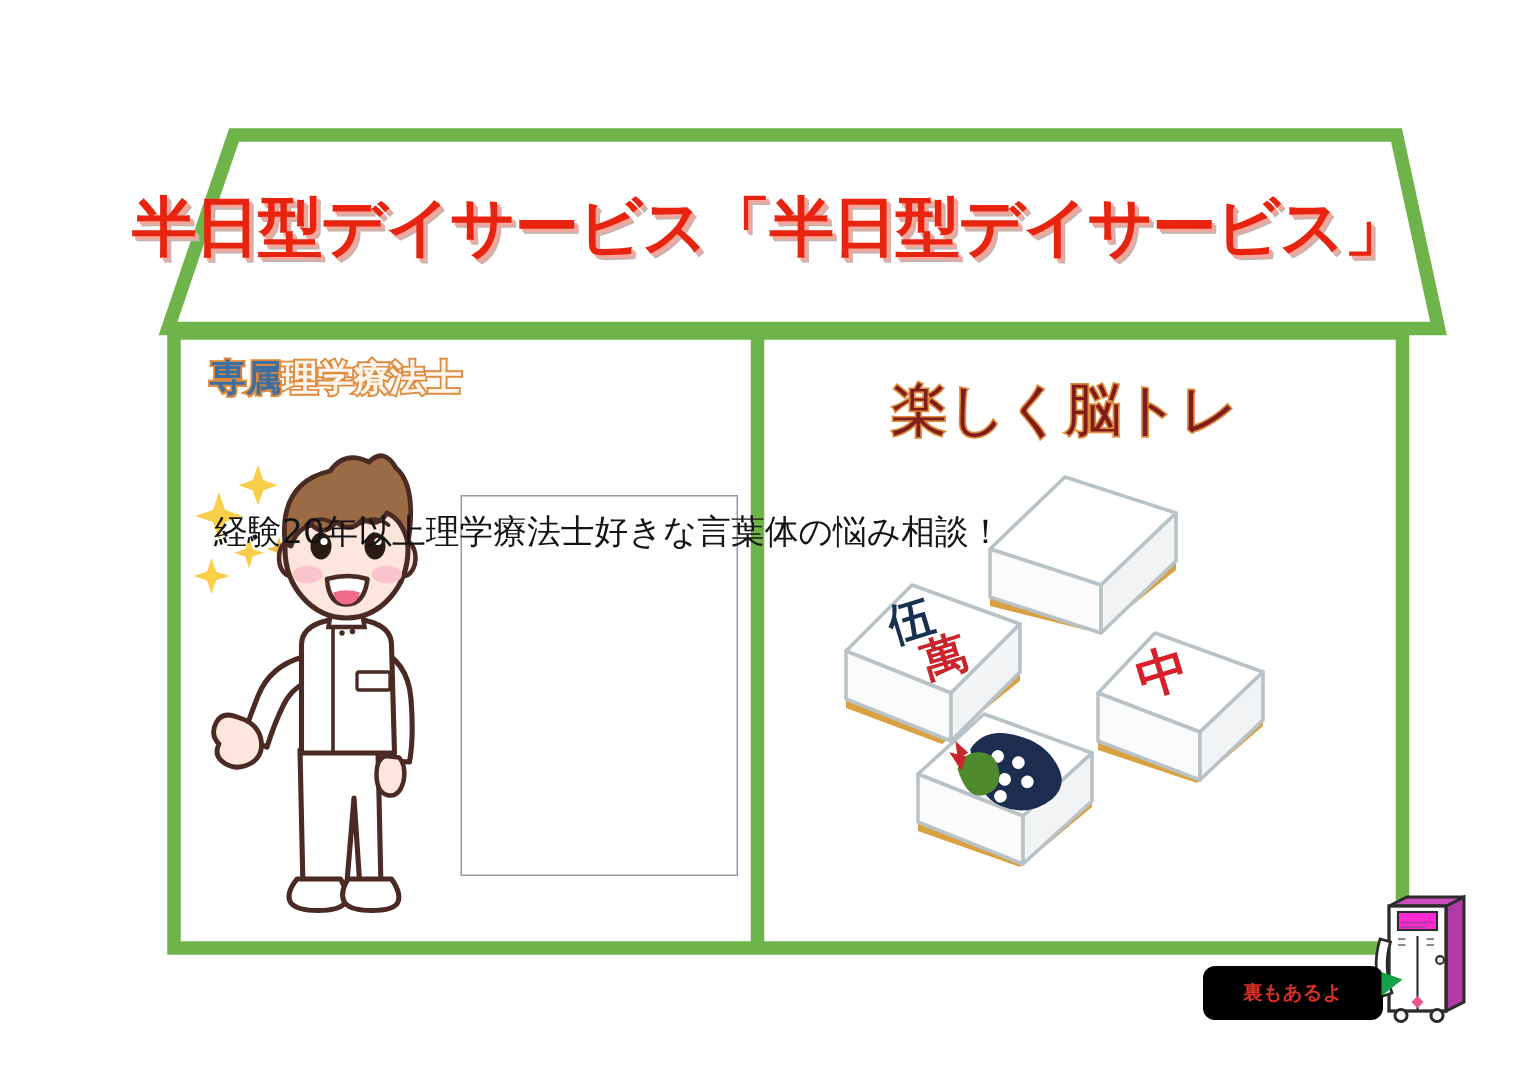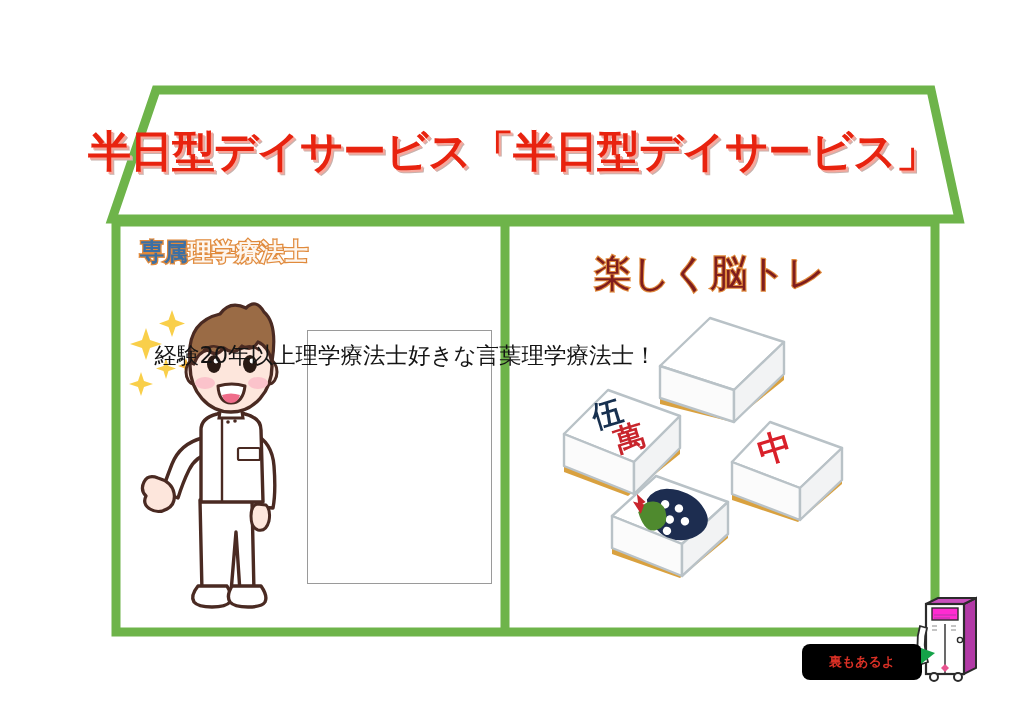--- a/index.html
+++ b/index.html
@@ -207,21 +207,21 @@
           <path d="M6 4 l6 10 l-8 2 Z" fill="#c8252c"></path>
         </g>
       </g>
     </svg>
   </div>
 
   <div class="profile-box">
     <div class="profile-line">経験20年以上</div>
     <div class="profile-line">理学療法士</div>
     <div class="profile-line">好きな言葉</div>
-    <div class="profile-line">理学療法士！</div>
+    <div class="profile-line">体の悩み相談！</div>
   </div>
 
   <div class="machine">
     <svg viewBox="0 0 66 88" width="66" height="88">
       <path d="M48 8 L60 2 L60 72 L48 78 Z" fill="#b23aa6" stroke="#2b2b2b" stroke-width="2"></path>
       <path d="M10 8 L22 2 L60 2 L48 8 Z" fill="#c94fbd" stroke="#2b2b2b" stroke-width="2"></path>
       <rect x="10" y="8" width="38" height="70" fill="#ffffff" stroke="#2b2b2b" stroke-width="2.2"></rect>
       <rect x="16" y="12" width="26" height="12" fill="#ff2bd1" stroke="#2b2b2b" stroke-width="1.4"></rect>
       <path d="M18 19 h22 M18 22 h16" stroke="#b23aa6" stroke-width="1.2"></path>
       <path d="M29 28 v50" stroke="#2b2b2b" stroke-width="1.4"></path>

